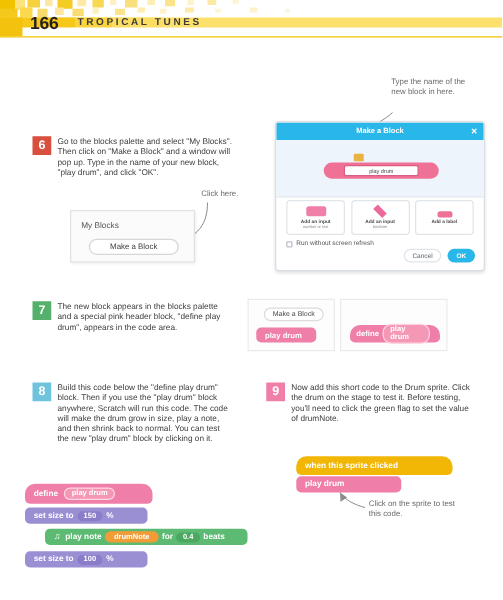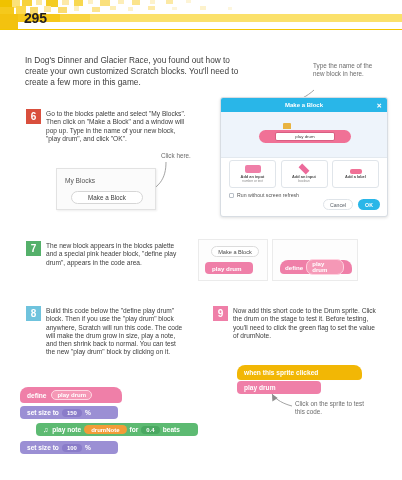--- a/index.html
+++ b/index.html
@@ -186,23 +186,23 @@
     <div class="pix" style="left:0px;top:14px;width:402px;height:9px;background:#fbe16b;"></div>
     <div class="pix" style="left:0px;top:14px;width:60px;height:9px;background:#f6c81a;"></div>
     <div class="pix" style="left:60px;top:14px;width:30px;height:9px;background:#f9d43f;"></div>
     <div class="pix" style="left:90px;top:14px;width:40px;height:9px;background:#fbde63;"></div>
     <div class="pix" style="left:0px;top:22px;width:402px;height:7px;background:#ffffff;"></div>
     <div class="pix" style="left:0px;top:14px;width:18px;height:15px;background:#f3c20f;"></div>
     <div class="pix" style="left:18px;top:14px;width:402px;height:0px;"></div>
   </div>
   <div class="header-rule"></div>
 
-  <div class="page-num">295</div>
-
-  <div class="intro">In Dog's Dinner and Glacier Race, you found out how to create your own customized Scratch blocks. You'll need to create a few more in this game.</div>
+  <div class="page-num">166</div>
+  <div class="chapter-title">TROPICAL TUNES</div>
+
 
   <div class="badge red" style="left:26px; top:109px;">6</div>
   <div class="steptext" style="left:46px; top:110px; width:145px;">Go to the blocks palette and select "My Blocks". Then click on "Make a Block" and a window will pop up. Type in the name of your new block, "play drum", and click "OK".</div>
 
   <div class="anno" style="left:313px; top:62px; width:62px;">Type the name of the new block in here.</div>
   <svg class="leader" style="left:0;top:0;width:402px;height:480px;">
     <path d="M314,90 C300,103 280,106 242,121" stroke="#8c8c8c" stroke-width="0.8" fill="none"></path>
     <path d="M242,121 l7,-3.2 l-4.6,-3.6 z" fill="#8c8c8c"></path>
   </svg>
 

